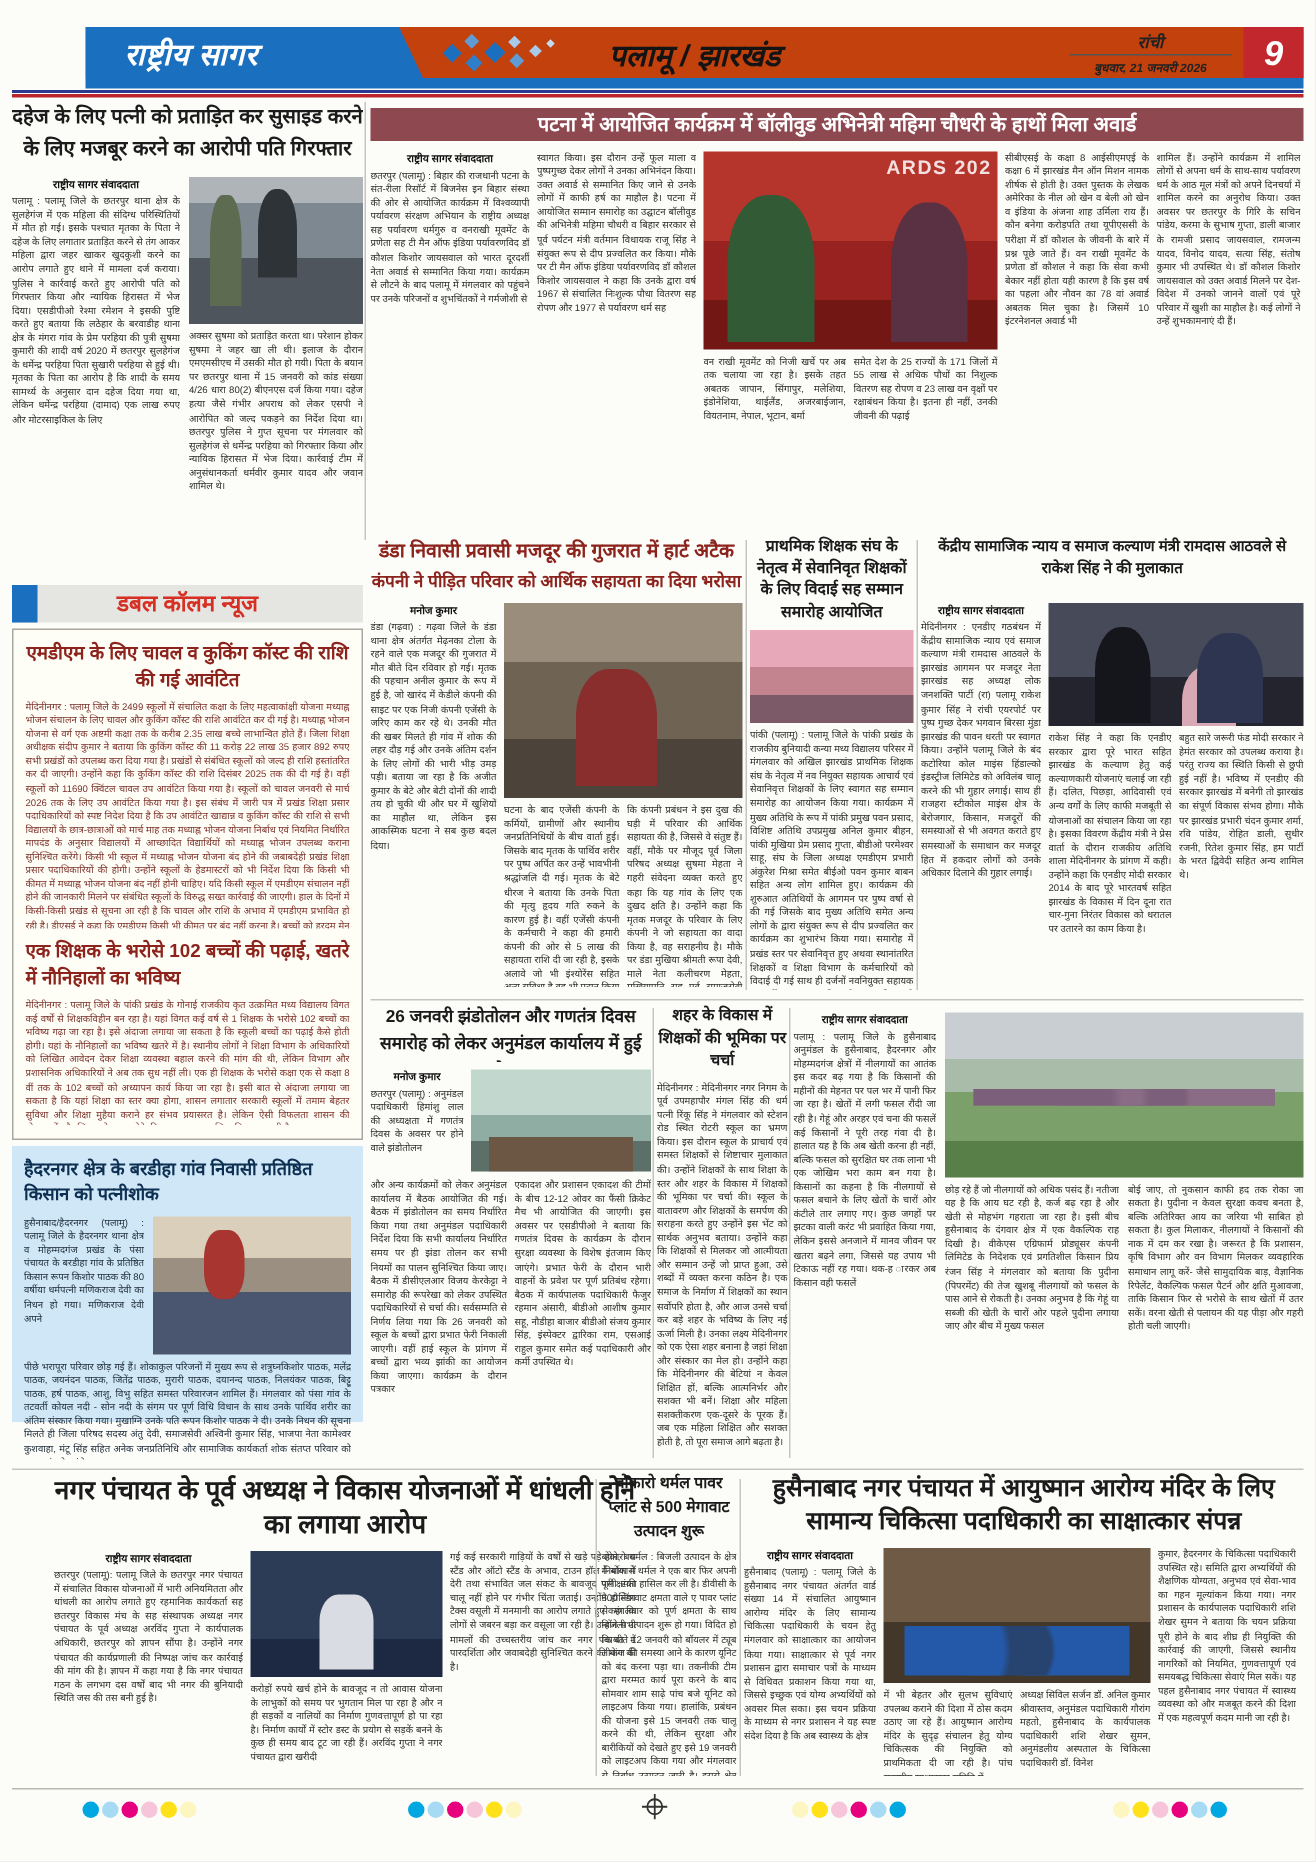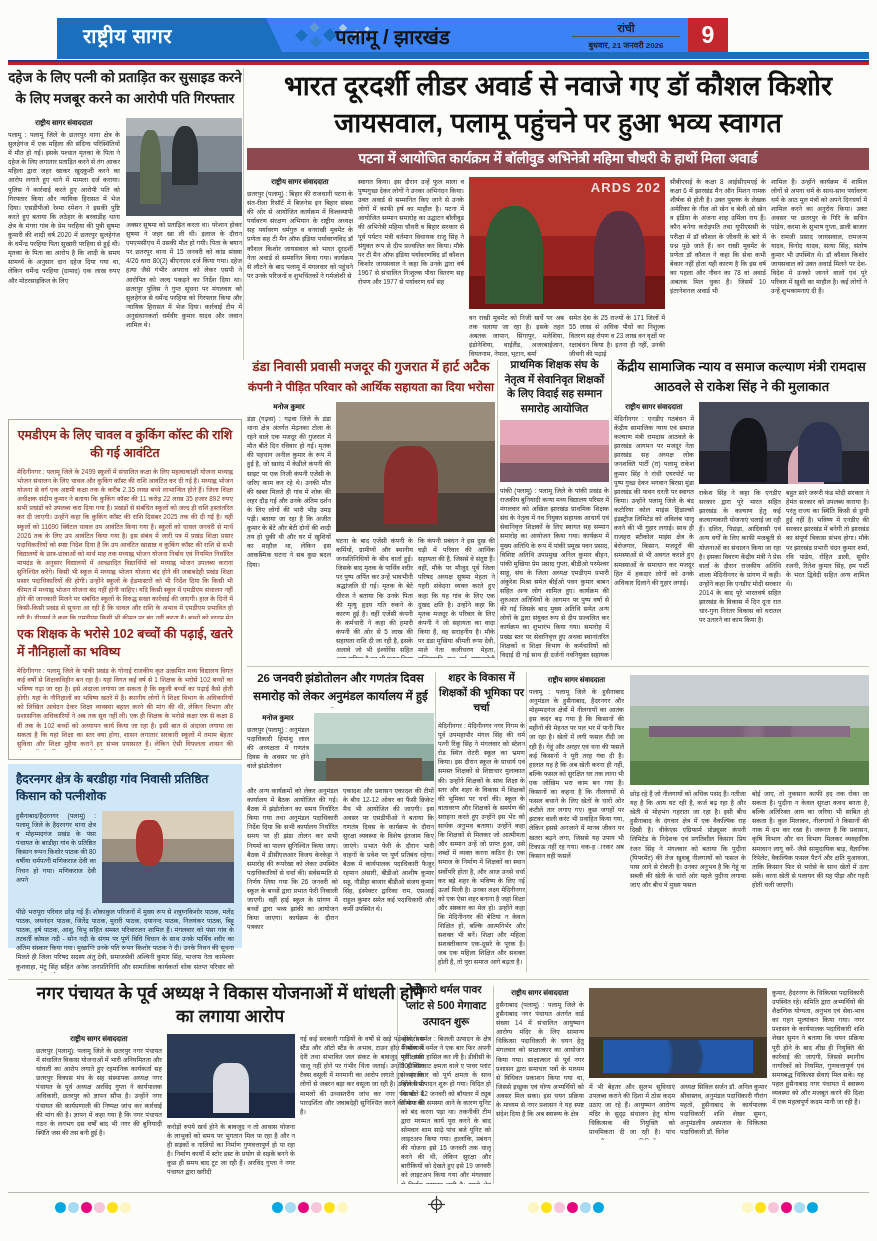--- a/index.html
+++ b/index.html
@@ -1,21 +1,21 @@
 <!DOCTYPE html>
 <html><head>
 <meta charset="utf-8">
 <style>
   html,body{margin:0;padding:0;background:#e7e5df;font-family:"Liberation Sans",sans-serif;}
   .page{position:relative;width:877px;height:1241px;background:#fcfcf9;margin:0 auto;overflow:hidden;}
   .abs{position:absolute;}
   .clip{overflow:hidden;}
 
   
-  .masthead{left:57px;top:18px;width:671px;height:34px;background:#3b82f6;}
+  .masthead{left:57px;top:18px;width:812px;height:34px;background:#c2410c;font-style:italic;}
   .mast-blue{position:absolute;left:0;top:0;width:225px;height:34px;background:#1a6fbf;
     clip-path:polygon(0 0,calc(100% - 16px) 0,100% 100%,0 100%);}
   .paper-name{position:absolute;left:26px;top:4px;color:#fff;font-size:20px;font-weight:bold;letter-spacing:.5px;}
   .diamonds{position:absolute;left:238px;top:3px;width:90px;height:30px;}
   .dia{position:absolute;transform:rotate(45deg);display:block;}
   .section-title{position:absolute;left:0;top:5px;width:100%;text-align:center;font-size:20px;font-weight:bold;color:#141414;}
   .dateblock{position:absolute;right:48px;top:2px;width:108px;text-align:center;color:#222;}
   .dateblock .city{font-size:11px;font-weight:bold;border-bottom:1px solid #555;padding-bottom:1px;}
   .dateblock .dt{font-size:8px;font-weight:bold;padding-top:2px;}
   .pageno{position:absolute;right:0;top:0;width:40px;height:34px;background:#c2272d;color:#fff;
@@ -115,21 +115,20 @@
         <div class="jtxt clip" style="height:228px;">पलामू : पलामू जिले के छतरपुर थाना क्षेत्र के सुलहेगंज में एक महिला की संदिग्ध परिस्थितियों में मौत हो गई। इसके पश्चात मृतका के पिता ने दहेज के लिए लगातार प्रताड़ित करने से तंग आकर महिला द्वारा जहर खाकर खुदकुशी करने का आरोप लगाते हुए थाने में मामला दर्ज कराया। पुलिस ने कार्रवाई करते हुए आरोपी पति को गिरफ्तार किया और न्यायिक हिरासत में भेज दिया। एसडीपीओ रेश्मा रमेशन ने इसकी पुष्टि करते हुए बताया कि लठेहार के बरवाडीह थाना क्षेत्र के मंगरा गांव के प्रेम परहिया की पुत्री सुषमा कुमारी की शादी वर्ष 2020 में छतरपुर सुलहेगंज के धर्मेन्द्र परहिया पिता सुखारी परहिया से हुई थी। मृतका के पिता का आरोप है कि शादी के समय सामर्थ्य के अनुसार दान दहेज दिया गया था, लेकिन धर्मेन्द्र परहिया (दामाद) एक लाख रुपए और मोटरसाइकिल के लिए</div>
       </div>
       <div style="width:116px;">
         <div class="photo ph-arrest" style="width:116px;height:98px;"></div>
         <div class="jtxt clip" style="height:140px;margin-top:4px;">अक्सर सुषमा को प्रताड़ित करता था। परेशान होकर सुषमा ने जहर खा ली थी। इलाज के दौरान एमएमसीएच में उसकी मौत हो गयी। पिता के बयान पर छतरपुर थाना में 15 जनवरी को कांड संख्या 4/26 धारा 80(2) बीएनएस दर्ज किया गया। दहेज हत्या जैसे गंभीर अपराध को लेकर एसपी ने आरोपित को जल्द पकड़ने का निर्देश दिया था। छतरपुर पुलिस ने गुप्त सूचना पर मंगलवार को सुलहेगंज से धर्मेन्द्र परहिया को गिरफ्तार किया और न्यायिक हिरासत में भेज दिया। कार्रवाई टीम में अनुसंधानकर्ता धर्मवीर कुमार यादव और जवान शामिल थे।</div>
       </div>
     </div>
   </div>
 
   <div class="abs" style="left:247px;top:68px;width:622px;height:292px;">
-    <div class="lead-head clip" style="height:76px;">भारत दूरदर्शी लीडर अवार्ड से नवाजे गए डॉ कौशल किशोर जायसवाल, पलामू पहुंचने पर हुआ भव्य स्वागत</div>
     <div class="sub-bar" style="margin-top:4px;">पटना में आयोजित कार्यक्रम में बॉलीवुड अभिनेत्री महिमा चौधरी के हाथों मिला अवार्ड</div>
     <div class="row" style="gap:5px;margin-top:7px;height:180px;">
       <div style="width:106px;">
         <div class="byline">राष्ट्रीय सागर संवाददाता</div>
         <div class="jtxt clip" style="height:164px;">छतरपुर (पलामू) : बिहार की राजधानी पटना के संत-रीला रिसॉर्ट में बिजनेस इन बिहार संस्था की ओर से आयोजित कार्यक्रम में विश्वव्यापी पर्यावरण संरक्षण अभियान के राष्ट्रीय अध्यक्ष सह पर्यावरण धर्मगुरु व वनराखी मूवमेंट के प्रणेता सह टी मैन ऑफ इंडिया पर्यावरणविद डॉ कौशल किशोर जायसवाल को भारत दूरदर्शी नेता अवार्ड से सम्मानित किया गया। कार्यक्रम से लौटने के बाद पलामू में मंगलवार को पहुंचने पर उनके परिजनों व शुभचिंतकों ने गर्मजोशी से</div>
       </div>
       <div class="jtxt clip" style="width:106px;height:180px;">स्वागत किया। इस दौरान उन्हें फूल माला व पुष्पगुच्छ देकर लोगों ने उनका अभिनंदन किया। उक्त अवार्ड से सम्मानित किए जाने से उनके लोगों में काफी हर्ष का माहौल है। पटना में आयोजित सम्मान समारोह का उद्घाटन बॉलीवुड की अभिनेत्री महिमा चौधरी व बिहार सरकार से पूर्व पर्यटन मंत्री वर्तमान विधायक राजू सिंह ने संयुक्त रूप से दीप प्रज्वलित कर किया। मौके पर टी मैन ऑफ इंडिया पर्यावरणविद डॉ कौशल किशोर जायसवाल ने कहा कि उनके द्वारा वर्ष 1967 से संचालित निःशुल्क पौधा वितरण सह रोपण और 1977 से पर्यावरण धर्म सह</div>
       <div style="width:196px;">
         <div class="photo ph-award" style="width:196px;height:132px;">
           <span class="backdrop-txt">ARDS 202</span>
@@ -137,20 +136,24 @@
         <div class="row" style="gap:5px;margin-top:4px;">
           <div class="jtxt clip" style="width:95px;height:44px;">वन राखी मूवमेंट को निजी खर्चे पर अब तक चलाया जा रहा है। इसके तहत अबतक जापान, सिंगापुर, मलेशिया, इंडोनेशिया, थाईलैंड, अजरबाईजान, वियतनाम, नेपाल, भूटान, बर्मा</div>
           <div class="jtxt clip" style="width:96px;height:44px;">समेत देश के 25 राज्यों के 171 जिलों में 55 लाख से अधिक पौधों का निशुल्क वितरण सह रोपण व 23 लाख वन वृक्षों पर रक्षाबंधन किया है। इतना ही नहीं, उनकी जीवनी की पढ़ाई</div>
         </div>
       </div>
       <div class="jtxt clip" style="width:96px;height:180px;">सीबीएसई के कक्षा 8 आईसीएमएई के कक्षा 6 में झारखंड मैन ऑन मिशन नामक शीर्षक से होती है। उक्त पुस्तक के लेखक अमेरिका के नील ओ खेन व बेली ओ खेन व इंडिया के अंजना शाह उर्मिला राय हैं। कौन बनेगा करोड़पति तथा यूपीएससी के परीक्षा में डॉ कौशल के जीवनी के बारे में प्रश्न पूछे जाते हैं। वन राखी मूवमेंट के प्रणेता डॉ कौशल ने कहा कि सेवा कभी बेकार नहीं होता यही कारण है कि इस वर्ष का पहला और नौवन का 78 वां अवार्ड अबतक मिल चुका है। जिसमें 10 इंटरनेशनल अवार्ड भी</div>
       <div class="jtxt clip" style="width:96px;height:180px;">शामिल हैं। उन्होंने कार्यक्रम में शामिल लोगों से अपना धर्म के साथ-साथ पर्यावरण धर्म के आठ मूल मंत्रों को अपने दिनचर्या में शामिल करने का अनुरोध किया। उक्त अवसर पर छतरपुर के गिरि के सचिन पांडेय, करमा के सुभाष गुप्ता, डाली बाजार के रामजी प्रसाद जायसवाल, रामजन्म यादव, विनोद यादव, सत्या सिंह, संतोष कुमार भी उपस्थित थे। डॉ कौशल किशोर जायसवाल को उक्त अवार्ड मिलने पर देश-विदेश में उनको जानने वालों एवं पूरे परिवार में खुशी का माहौल है। कई लोगों ने उन्हें शुभकामनाएं दी हैं।</div>
     </div>
   </div>
 
+  <div class="abs dc-bar" style="left:8px;top:390px;width:234px;">
+    <div class="dc-sq"></div>
+    <div class="dc-label">डबल कॉलम न्यूज</div>
+  </div>
   <div class="abs dc-box" style="left:8px;top:419px;width:234px;height:341px;">
     <div class="hd maroon clip" style="font-size:12.5px;line-height:1.45;height:38px;text-align:center;">एमडीएम के लिए चावल व कुकिंग कॉस्ट की राशि की गई आवंटित</div>
     <div class="jtxt clip" style="height:152px;margin-top:3px;">मेदिनीनगर : पलामू जिले के 2499 स्कूलों में संचालित कक्षा के लिए महत्वाकांक्षी योजना मध्याह्न भोजन संचालन के लिए चावल और कुकिंग कॉस्ट की राशि आवंटित कर दी गई है। मध्याह्न भोजन योजना से वर्ग एक अष्टमी कक्षा तक के करीब 2.35 लाख बच्चे लाभान्वित होते हैं। जिला शिक्षा अधीक्षक संदीप कुमार ने बताया कि कुकिंग कॉस्ट की 11 करोड़ 22 लाख 35 हजार 892 रुपए सभी प्रखंडों को उपलब्ध करा दिया गया है। प्रखंडों से संबंधित स्कूलों को जल्द ही राशि हस्तांतरित कर दी जाएगी। उन्होंने कहा कि कुकिंग कॉस्ट की राशि दिसंबर 2025 तक की दी गई है। वहीं स्कूलों को 11690 क्विंटल चावल उप आवंटित किया गया है। स्कूलों को चावल जनवरी से मार्च 2026 तक के लिए उप आवंटित किया गया है। इस संबंध में जारी पत्र में प्रखंड शिक्षा प्रसार पदाधिकारियों को स्पष्ट निदेश दिया है कि उप आवंटित खाद्यान्न व कुकिंग कॉस्ट की राशि से सभी विद्यालयों के छात्र-छात्राओं को मार्च माह तक मध्याह्न भोजन योजना निर्बाध एवं नियमित निर्धारित मापदंड के अनुसार विद्यालयों में आच्छादित विद्यार्थियों को मध्याह्न भोजन उपलब्ध कराना सुनिश्चित करेंगे। किसी भी स्कूल में मध्याह्न भोजन योजना बंद होने की जबाबदेही प्रखंड शिक्षा प्रसार पदाधिकारियों की होगी। उन्होंने स्कूलों के हेडमास्टरों को भी निर्देश दिया कि किसी भी कीमत में मध्याह्न भोजन योजना बंद नहीं होनी चाहिए। यदि किसी स्कूल में एमडीएम संचालन नहीं होने की जानकारी मिलने पर संबंधित स्कूलों के विरुद्ध सख्त कार्रवाई की जाएगी। हाल के दिनों में किसी-किसी प्रखंड से सूचना आ रही है कि चावल और राशि के अभाव में एमडीएम प्रभावित हो रही है। डीएसई ने कहा कि एमडीएम किसी भी कीमत पर बंद नहीं करना है। बच्चों को हरदम मेनू के अनुसार मध्याह्न भोजन का लाभ देना है। लापरवाही बरतने वाले स्कूलों के विरुद्ध कार्रवाई की जाएगी।</div>
     <div class="hd maroon clip" style="font-size:12.5px;line-height:1.45;height:38px;text-align:left;margin-top:6px;">एक शिक्षक के भरोसे 102 बच्चों की पढ़ाई, खतरे में नौनिहालों का भविष्य</div>
     <div class="jtxt clip" style="height:84px;margin-top:3px;">मेदिनीनगर : पलामू जिले के पांकी प्रखंड के गोनाई राजकीय कृत उत्क्रमित मध्य विद्यालय विगत कई वर्षों से शिक्षकविहीन बन रहा है। यहां विगत कई वर्ष से 1 शिक्षक के भरोसे 102 बच्चों का भविष्य गढ़ा जा रहा है। इसे अंदाजा लगाया जा सकता है कि स्कूली बच्चों का पढ़ाई कैसे होती होगी। यहां के नौनिहालों का भविष्य खतरे में है। स्थानीय लोगों ने शिक्षा विभाग के अधिकारियों को लिखित आवेदन देकर शिक्षा व्यवस्था बहाल करने की मांग की थी, लेकिन विभाग और प्रशासनिक अधिकारियों ने अब तक सुध नहीं ली। एक ही शिक्षक के भरोसे कक्षा एक से कक्षा 8 वीं तक के 102 बच्चों को अध्यापन कार्य किया जा रहा है। इसी बात से अंदाजा लगाया जा सकता है कि यहां शिक्षा का स्तर क्या होगा, शासन लगातार सरकारी स्कूलों में तमाम बेहतर सुविधा और शिक्षा मुहैया कराने हर संभव प्रयासरत है। लेकिन ऐसी विफलता शासन की योजनाओं और शिक्षा को बढ़ावा देने की कवायद पर सवालिया निशान लगाती है।</div>
   </div>
 
   <div class="abs bluebox" style="left:8px;top:764px;width:234px;height:184px;">
     <div class="hd clip" style="font-size:12px;line-height:1.45;height:36px;text-align:left;">हैदरनगर क्षेत्र के बरडीहा गांव निवासी प्रतिष्ठित किसान को पत्नीशोक</div>
     <div class="row" style="gap:6px;margin-top:4px;">
@@ -178,21 +181,21 @@
     </div>
   </div>
 
   <div class="abs" style="left:500px;top:357px;width:109px;height:307px;">
     <div class="hd clip" style="font-size:10.5px;line-height:1.4;height:60px;">प्राथमिक शिक्षक संघ के नेतृत्व में सेवानिवृत शिक्षकों के लिए विदाई सह सम्मान समारोह आयोजित</div>
     <div class="photo ph-teachers" style="width:109px;height:62px;margin-top:3px;"></div>
     <div class="jtxt clip" style="height:174px;margin-top:4px;">पांकी (पलामू) : पलामू जिले के पांकी प्रखंड के राजकीय बुनियादी कन्या मध्य विद्यालय परिसर में मंगलवार को अखिल झारखंड प्राथमिक शिक्षक संघ के नेतृत्व में नव नियुक्त सहायक आचार्य एवं सेवानिवृत्त शिक्षकों के लिए स्वागत सह सम्मान समारोह का आयोजन किया गया। कार्यक्रम में मुख्य अतिथि के रूप में पांकी प्रमुख पवन प्रसाद, विशिष्ट अतिथि उपप्रमुख अनिल कुमार बीहन, पांकी मुखिया प्रेम प्रसाद गुप्ता, बीडीओ परमेश्वर साहू, संघ के जिला अध्यक्ष एमडीएम प्रभारी अंकुरेश मिश्रा समेत बीईओ पवन कुमार बाबन सहित अन्य लोग शामिल हुए। कार्यक्रम की शुरुआत अतिथियों के आगमन पर पुष्प वर्षा से की गई जिसके बाद मुख्य अतिथि समेत अन्य लोगों के द्वारा संयुक्त रूप से दीप प्रज्वलित कर कार्यक्रम का शुभारंभ किया गया। समारोह में प्रखंड स्तर पर सेवानिवृत्त हुए अथवा स्थानांतरित शिक्षकों व शिक्षा विभाग के कर्मचारियों को विदाई दी गई साथ ही दर्जनों नवनियुक्त सहायक आचार्यों एवं स्थानांतरित होकर पांकी पहुंचे शिक्षकों का स्वागत किया गया। इस अवसर पर प्रमुख पवन प्रसाद ने कहा कि शिक्षक समाज को दिशा देने वाले आदरणीय व्यक्ति होते हैं।</div>
   </div>
 
   <div class="abs" style="left:614px;top:357px;width:255px;height:307px;">
-    <div class="hd clip" style="font-size:13px;line-height:1.5;height:40px;">केंद्रीय सामाजिक न्याय व समाज कल्याण मंत्री रामदास आठवले से राकेश सिंह ने की मुलाकात</div>
+    <div class="hd clip" style="font-size:10px;line-height:1.5;height:40px;">केंद्रीय सामाजिक न्याय व समाज कल्याण मंत्री रामदास आठवले से राकेश सिंह ने की मुलाकात</div>
     <div class="row" style="gap:5px;margin-top:5px;">
       <div style="width:80px;">
         <div class="byline">राष्ट्रीय सागर संवाददाता</div>
         <div class="jtxt clip" style="height:244px;">मेदिनीनगर : एनडीए गठबंधन में केंद्रीय सामाजिक न्याय एवं समाज कल्याण मंत्री रामदास आठवले के झारखंड आगमन पर मजदूर नेता झारखंड सह अध्यक्ष लोक जनशक्ति पार्टी (रा) पलामू राकेश कुमार सिंह ने रांची एयरपोर्ट पर पुष्प गुच्छ देकर भगवान बिरसा मुंडा झारखंड की पावन धरती पर स्वागत किया। उन्होंने पलामू जिले के बंद कटोरिया कोल माइंस हिंडाल्को इंडस्ट्रीज लिमिटेड को अविलंब चालू करने की भी गुहार लगाई। साथ ही राजहरा स्टीकोल माइंस क्षेत्र के बेरोजगार, किसान, मजदूरों की समस्याओं से भी अवगत कराते हुए समस्याओं के समाधान कर मजदूर हित में हकदार लोगों को उनके अधिकार दिलाने की गुहार लगाई।</div>
       </div>
       <div style="width:170px;">
         <div class="photo ph-minister" style="width:170px;height:82px;"></div>
         <div class="row" style="gap:5px;margin-top:4px;">
           <div class="jtxt clip" style="width:82px;height:170px;">राकेश सिंह ने कहा कि एनडीए सरकार द्वारा पूरे भारत सहित झारखंड के कल्याण हेतु कई कल्याणकारी योजनाएं चलाई जा रही हैं। दलित, पिछड़ा, आदिवासी एवं अन्य वर्गों के लिए काफी मजबूती से योजनाओं का संचालन किया जा रहा है। इसका विवरण केंद्रीय मंत्री ने प्रेस वार्ता के दौरान राजकीय अतिथि शाला मेदिनीनगर के प्रांगण में कही। उन्होंने कहा कि एनडीए मोदी सरकार 2014 के बाद पूरे भारतवर्ष सहित झारखंड के विकास में दिन दूना रात चार-गुना निरंतर विकास को धरातल पर उतारने का काम किया है।</div>
           <div class="jtxt clip" style="width:83px;height:170px;">बहुत सारे जरूरी फंड मोदी सरकार ने हेमंत सरकार को उपलब्ध कराया है। परंतु राज्य का स्थिति किसी से छुपी हुई नहीं है। भविष्य में एनडीए की सरकार झारखंड में बनेगी तो झारखंड का संपूर्ण विकास संभव होगा। मौके पर झारखंड प्रभारी चंदन कुमार शर्मा, रवि पांडेय, रोहित डाली, सुधीर रजनी, रितेश कुमार सिंह, हम पार्टी के भरत द्विवेदी सहित अन्य शामिल थे।</div>
@@ -251,20 +254,21 @@
       <div class="jtxt clip" style="width:124px;height:150px;">गई कई सरकारी गाड़ियों के वर्षों से खड़े पड़े होने, बस स्टैंड और ऑटो स्टैंड के अभाव, टाउन हॉल निर्माण में देरी तथा संभावित जल संकट के बावजूद पानी टंकी चालू नहीं होने पर गंभीर चिंता जताई। उन्होंने होल्डिंग टैक्स वसूली में मनमानी का आरोप लगाते हुए कहा कि लोगों से जबरन बड़ा कर वसूला जा रही है। उन्होंने सभी मामलों की उच्चस्तरीय जांच कर नगर पंचायत में पारदर्शिता और जवाबदेही सुनिश्चित करने की मांग की है।</div>
     </div>
   </div>
 
   <div class="abs" style="left:401px;top:982px;width:90px;height:206px;">
     <div class="hd clip" style="font-size:10.5px;line-height:1.5;height:48px;">बोकारो थर्मल पावर प्लांट से 500 मेगावाट उत्पादन शुरू</div>
     <div class="jtxt clip" style="height:150px;margin-top:4px;">बोकारो थर्मल : बिजली उत्पादन के क्षेत्र में बोकारो थर्मल ने एक बार फिर अपनी पूरी क्षमता हासिल कर ली है। डीवीसी के 500 मेगावाट क्षमता वाले ए पावर प्लांट से मंगलवार को पूर्ण क्षमता के साथ बिजली उत्पादन शुरू हो गया। विदित हो कि बीते 12 जनवरी को बॉयलर में ट्यूब लीकेज की समस्या आने के कारण यूनिट को बंद करना पड़ा था। तकनीकी टीम द्वारा मरम्मत कार्य पूरा करने के बाद सोमवार शाम साढ़े पांच बजे यूनिट को लाइटअप किया गया। हालांकि, प्रबंधन की योजना इसे 15 जनवरी तक चालू करने की थी, लेकिन सुरक्षा और बारीकियों को देखते हुए इसे 19 जनवरी को लाइटअप किया गया और मंगलवार से निर्बाध उत्पादन जारी है। इससे क्षेत्र की बिजली आपूर्ति में सुधार होने की उम्मीद है।</div>
   </div>
 
   <div class="abs" style="left:496px;top:982px;width:373px;height:206px;">
+    <div class="hd clip" style="font-size:16.5px;line-height:1.32;height:44px;">हुसैनाबाद नगर पंचायत में आयुष्मान आरोग्य मंदिर के लिए सामान्य चिकित्सा पदाधिकारी का साक्षात्कार संपन्न</div>
     <div class="row" style="gap:5px;margin-top:6px;">
       <div style="width:88px;">
         <div class="byline">राष्ट्रीय सागर संवाददाता</div>
         <div class="jtxt clip" style="height:140px;">हुसैनाबाद (पलामू) : पलामू जिले के हुसैनाबाद नगर पंचायत अंतर्गत वार्ड संख्या 14 में संचालित आयुष्मान आरोग्य मंदिर के लिए सामान्य चिकित्सा पदाधिकारी के चयन हेतु मंगलवार को साक्षात्कार का आयोजन किया गया। साक्षात्कार से पूर्व नगर प्रशासन द्वारा समाचार पत्रों के माध्यम से विधिवत प्रकाशन किया गया था, जिससे इच्छुक एवं योग्य अभ्यर्थियों को अवसर मिल सका। इस चयन प्रक्रिया के माध्यम से नगर प्रशासन ने यह स्पष्ट संदेश दिया है कि अब स्वास्थ्य के क्षेत्र</div>
       </div>
       <div style="width:178px;">
         <div class="photo ph-interview" style="width:178px;height:90px;"></div>
         <div class="row" style="gap:5px;margin-top:4px;">
           <div class="jtxt clip" style="width:86px;height:58px;">में भी बेहतर और सुलभ सुविधाएं उपलब्ध कराने की दिशा में ठोस कदम उठाए जा रहे हैं। आयुष्मान आरोग्य मंदिर के सुदृढ़ संचालन हेतु योग्य चिकित्सक की नियुक्ति को प्राथमिकता दी जा रही है। पांच सदस्यीय साक्षात्कार समिति में</div>
           <div class="jtxt clip" style="width:87px;height:58px;">अध्यक्ष सिविल सर्जन डॉ. अनिल कुमार श्रीवास्तव, अनुमंडल पदाधिकारी गौरांग महतो, हुसैनाबाद के कार्यपालक पदाधिकारी शशि शेखर सुमन, अनुमंडलीय अस्पताल के चिकित्सा पदाधिकारी डॉ. विनेश</div>

